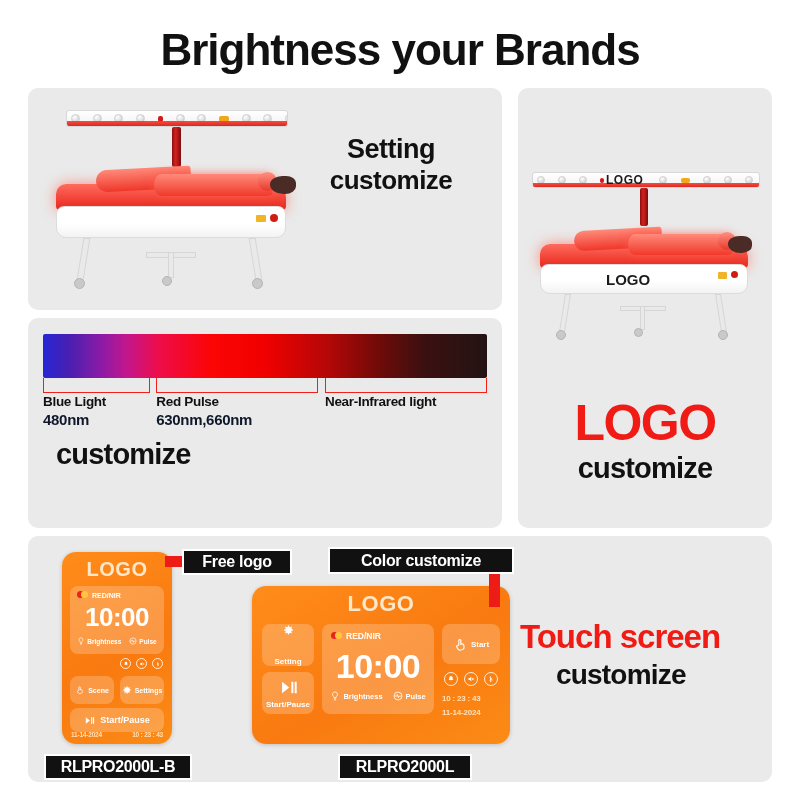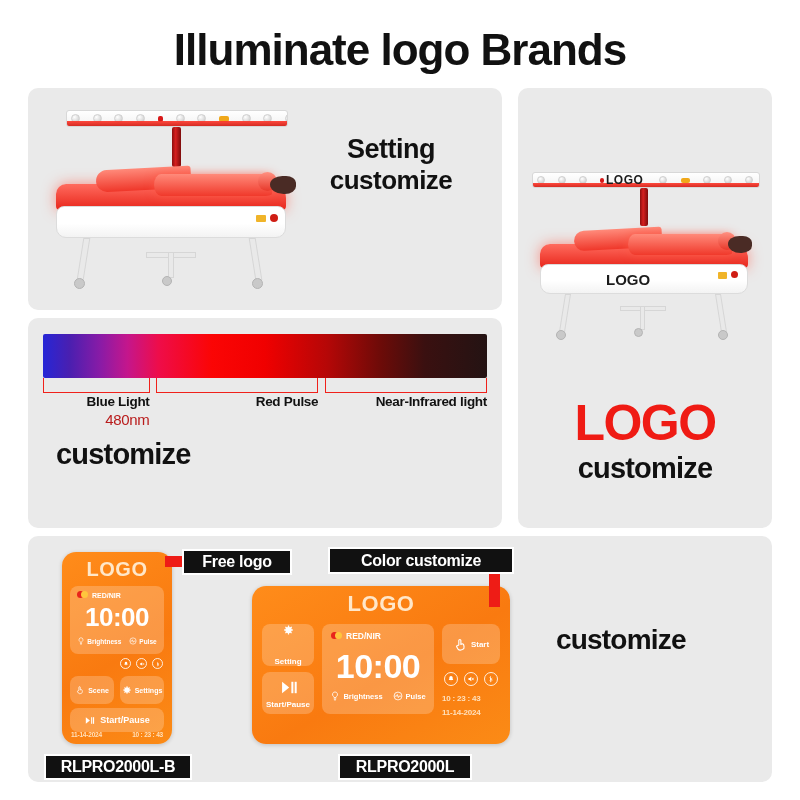--- a/index.html
+++ b/index.html
@@ -134,23 +134,23 @@
       #2626d6 0%, #4a1fb0 6%, #8a1ba6 13%, #c4168c 19%,
       #ee0d4a 26%, #fb0505 38%, #f00000 50%,
       #b50707 64%, #6d0b08 76%, #3a1010 86%, #241313 100%);
   }
   .brackets { position: absolute; left: 15px; right: 15px; top: 60px; height: 15px; }
   .bracket {
     position: absolute; top: 0; height: 15px;
     border: 1.6px solid #f0211b; border-top: none;
   }
   .legend { position: absolute; left: 15px; right: 15px; top: 76px; }
-  .legend-item { position: absolute; text-align: right; }
+  .legend-item { position: absolute; text-align: left; }
   .legend-name { font-size: 13.5px; font-weight: 800; color: #111; letter-spacing: -.3px; }
-  .legend-nm   { font-size: 15px; font-weight: 400; color: #b91c1c; letter-spacing: -.3px; margin-top: 2px;}
+  .legend-nm   { font-size: 15px; font-weight: 700; color: #0f172a; letter-spacing: -.3px; margin-top: 2px;}
 
   .wavelength-head { position: absolute; left: 28px; top: 120px; }
   .big-red { font-size: 41px; font-weight: 800; color: #f21510; letter-spacing: -1.2px; line-height: 1.05; }
   .big-black { font-size: 29px; font-weight: 800; color: #111; letter-spacing: -.8px; line-height: 1.15; }
 
   
   .logo-head { position: absolute; left: 0; right: 0; top: 310px; text-align: center; }
   .logo-big { font-size: 50px; font-weight: 800; color: #ef1b14; letter-spacing: -1.5px; line-height: 1; }
   .logo-sub { font-size: 29px; font-weight: 800; color: #111; letter-spacing: -.8px; margin-top: 4px; }
 
@@ -205,21 +205,21 @@
 
   .touch-head { position: absolute; left: 520px; top: 620px; }
   .touch-red { font-size: 33px; font-weight: 800; color: #ef1b14; letter-spacing: -1px; line-height: 1.05; }
   .touch-sub { font-size: 28px; font-weight: 800; color: #111; letter-spacing: -.8px; margin-top: 4px; margin-left: 36px; }
 
   .svg-ico { display: block; }
 </style>
 </head>
 <body>
 
-<div class="page-title">Illuminate logo Brands</div>
+<div class="page-title">Brightness your Brands</div>
 
 <div class="panel" id="panel-material">
 
   <div class="bed" style="left:6px; top:14px; width:280px; height:200px;">
     <div class="bed-overhead" style="left:32px; top:8px; width:222px; height:17px;">
       <div class="led-dots">
         <div class="led-dot" style="width:9px;height:9px"></div>
         <div class="led-dot" style="width:9px;height:9px"></div>
         <div class="led-dot" style="width:9px;height:9px"></div>
         <div class="led-dot" style="width:9px;height:9px"></div>
@@ -269,20 +269,21 @@
       <div class="bracket" style="left: 25.5%; width: 36.5%;"></div>
       <div class="bracket" style="left: 63.5%; width: 36.5%;"></div>
     </div>
   <div class="legend" id="legend">
       <div class="legend-item" style="left: 0%; width: 24%;">
         <div class="legend-name">Blue Light</div>
         <div class="legend-nm">480nm</div>
       </div>
       <div class="legend-item" style="left: 25.5%; width: 36.5%;">
         <div class="legend-name">Red Pulse</div>
+        <div class="legend-nm">630nm,660nm</div>
       </div>
       <div class="legend-item" style="left: 63.5%; width: 36.5%;">
         <div class="legend-name">Near-Infrared light</div>
       </div>
     </div>
 
   <div class="wavelength-head">
     <div class="big-black">customize</div>
   </div>
 </div>
@@ -497,14 +498,15 @@
 <div class="badge-accent" style="left:165px; top:556px; width:24px; height:11px;"></div>
 <div class="badge-accent" style="left:489px; top:565px; width:11px; height:42px;"></div>
 
 <div class="badge" style="left:182px; top:549px; width:110px; height:26px; font-size:16px;">Free logo</div>
 <div class="badge" style="left:328px; top:547px; width:186px; height:27px; font-size:16px;">Color customize</div>
 
 <div class="badge" style="left:44px; top:754px; width:148px; height:26px; font-size:16px;">RLPRO2000L-B</div>
 <div class="badge" style="left:338px; top:754px; width:134px; height:26px; font-size:16px;">RLPRO2000L</div>
 
 <div class="touch-head">
+  <div class="touch-red">Touch screen</div>
   <div class="touch-sub">customize</div>
 </div>
 
 </body></html>

